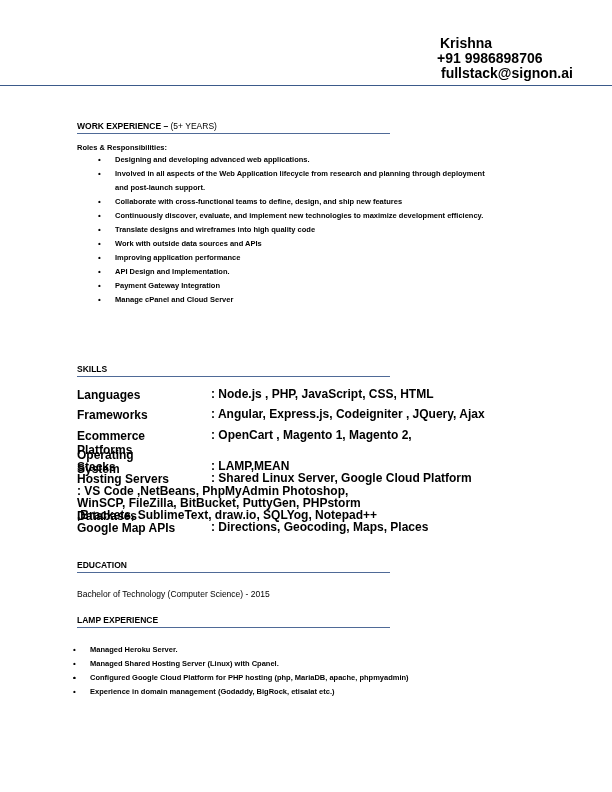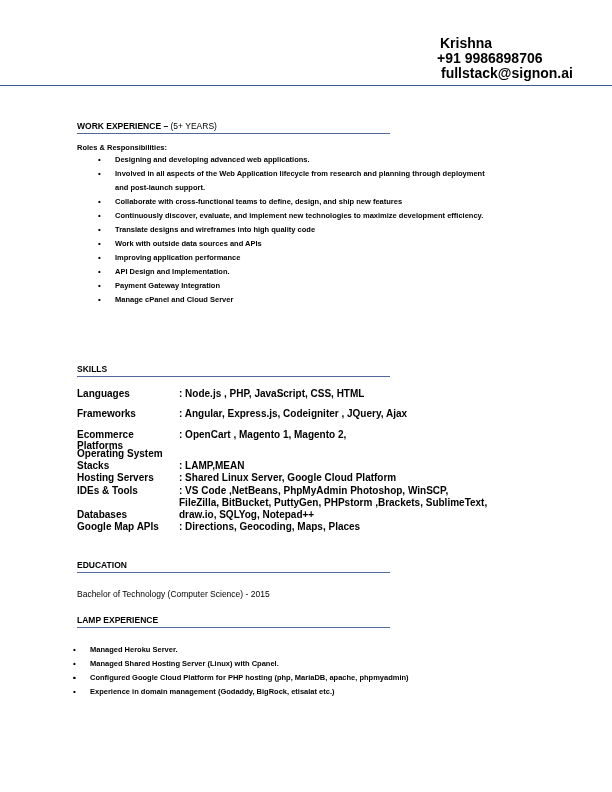--- a/index.html
+++ b/index.html
@@ -13,21 +13,21 @@
   .section-head { position: absolute; left: 77px; width: 313px; font-size: 8.5px; font-weight: bold;
                   border-bottom: 1.5px solid #4f6a97; padding-bottom: 2px; }
   .section-head .light { font-weight: normal; }
   .roles-label { position: absolute; left: 77px; top: 143px; font-size: 7.5px; font-weight: bold; }
   ul.bullets { position: absolute; margin: 0; padding: 0; list-style: none; font-size: 7.5px; font-weight: bold; line-height: 14px; }
   ul.bullets li { position: relative; }
   ul.bullets li .dot { position: absolute; font-size: 8px; }
   .work-list { left: 115px; top: 153px; width: 385px; }
   .work-list li .dot { left: -17px; }
   .work-list li .txt { display: block; }
-  .skill-row { position: absolute; left: 77px; font-size: 10px; font-weight: bold; display: flex; }
+  .skill-row { position: absolute; left: 77px; font-size: 12px; font-weight: bold; display: flex; gap: 32px; }
   .skill-row .k { width: 102px; flex: none; }
   .skill-row .v { width: 330px; line-height: 12px; }
   .edu-text { position: absolute; left: 77px; top: 589px; font-size: 8.5px; }
   .other-list { left: 90px; top: 643px; width: 400px; }
   .other-list li .dot { left: -17px; }
 </style>
 </head>
 <body>
 
 <div class="contact">
@@ -102,21 +102,20 @@
 </div>
 <div class="skill-row" style="top:460px;">
   <span class="k">Stacks</span>
     <span class="v">: LAMP,MEAN</span>
 </div>
 <div class="skill-row" style="top:472px;">
   <span class="k">Hosting Servers</span>
     <span class="v">: Shared Linux Server, Google Cloud Platform</span>
 </div>
 <div class="skill-row" style="top:485px;">
-  <span class="k">IDEs &amp; Tools</span>
     <span class="v" style="width:310px;">: VS Code ,NetBeans, PhpMyAdmin Photoshop, WinSCP, FileZilla, BitBucket, PuttyGen, PHPstorm ,Brackets, SublimeText, draw.io, SQLYog, Notepad++</span>
 </div>
 <div class="skill-row" style="top:509px;">
   <span class="k">Databases</span>
 </div>
 <div class="skill-row" style="top:521px;">
   <span class="k">Google Map APIs</span>
     <span class="v">: Directions, Geocoding, Maps, Places</span>
 </div>
 

